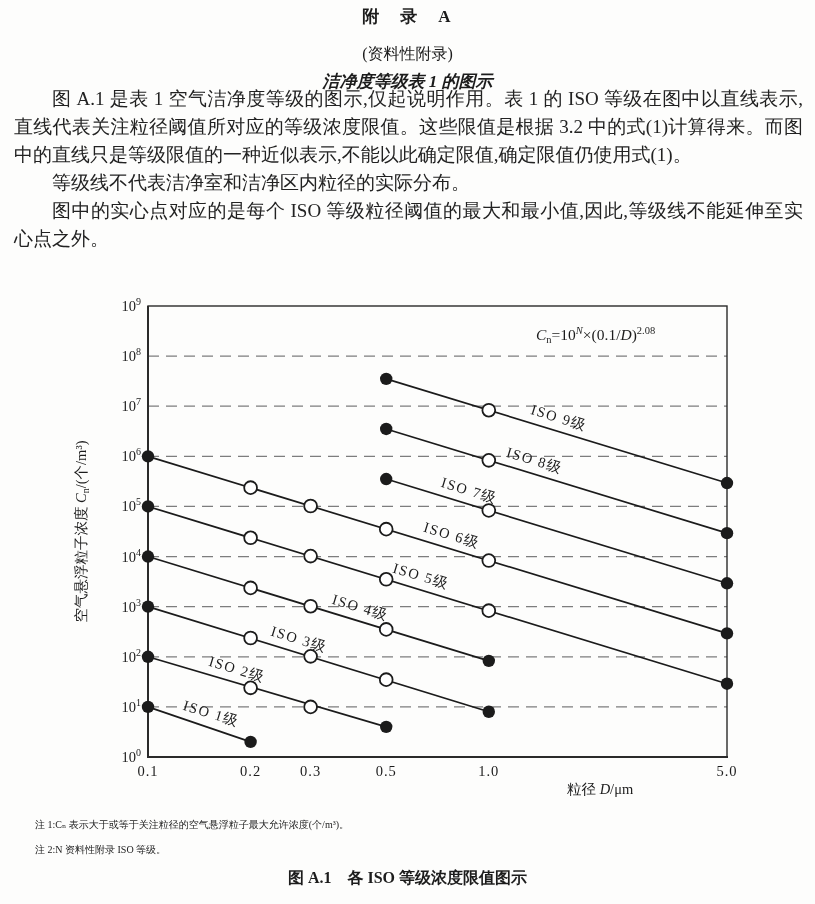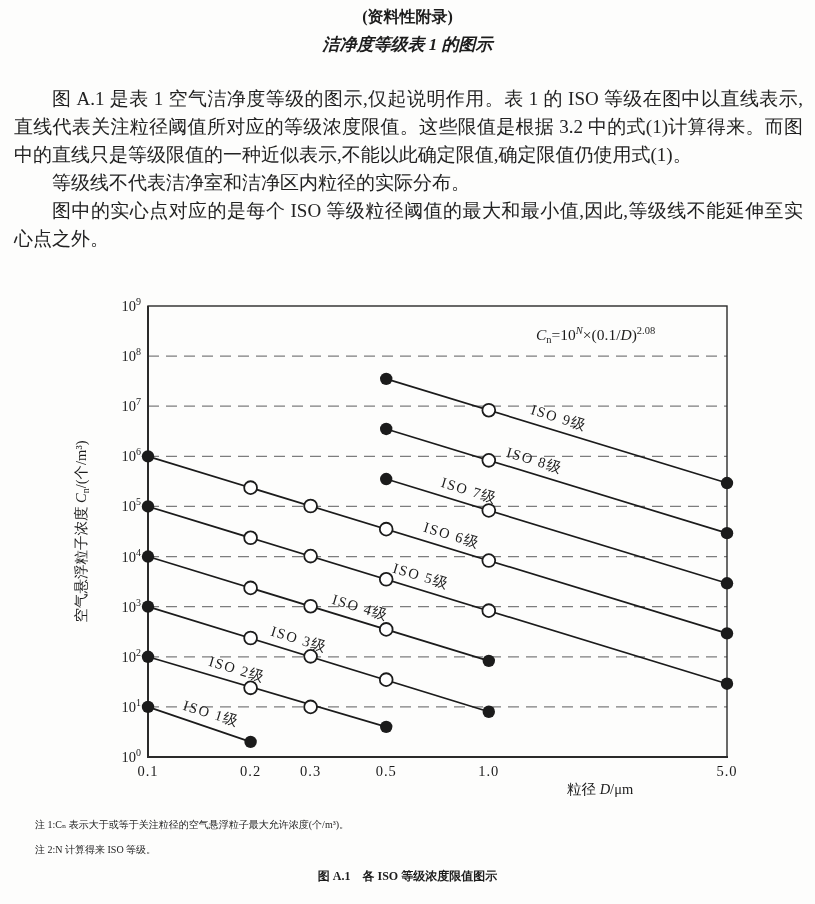--- a/index.html
+++ b/index.html
@@ -4,40 +4,41 @@
 <style>
   * { margin:0; padding:0; box-sizing:border-box; }
   html,body { background:#e8e8e8; }
   .page {
     position:relative; width:815px; height:904px; margin:0 auto;
     background:#fdfdfc; color:#1c1c1c; overflow:hidden;
     font-family:"Liberation Serif","DejaVu Serif",serif;
   }
   .titles { position:absolute; top:5px; left:0; width:100%; text-align:center; }
   .titles .t1 { font-size:17px; font-weight:bold; letter-spacing:2px; }
-  .titles .t2 { font-size:16px; font-weight:bold; margin-top:2px; }
+  .titles .t2 { font-size:16px; font-weight:normal; margin-top:16px; }
   .titles .t3 { font-size:17px; font-weight:bold; margin-top:5px;font-style:italic; }
   .body-text { position:absolute; top:85px; left:14px; width:789px; }
   .body-text p {
     font-size:19px; line-height:28px; text-align:justify;
     text-indent:2em; color:#222;
   }
   .notes { position:absolute; top:812px; left:35px; width:760px; }
   .notes p { font-size:10px; line-height:25px; color:#222; }
   .caption { position:absolute; top:868px; left:0; width:100%; text-align:center;
-             font-size:12px; font-weight:bold; }
+             font-size:16px; font-weight:bold; }
   svg { position:absolute; top:288px; left:0; }
   svg text { font-family:"Liberation Serif","DejaVu Serif",serif; fill:#1c1c1c; }
 </style>
 </head>
 <body>
 
 <div class="page">
 
   <div class="titles">
+    <div class="t1">附　录　A</div>
     <div class="t2">(资料性附录)</div>
     <div class="t3">洁净度等级表 1 的图示</div>
   </div>
 
   <div class="body-text">
       <p>图 A.1 是表 1 空气洁净度等级的图示,仅起说明作用。表 1 的 ISO 等级在图中以直线表示,直线代表关注粒径阈值所对应的等级浓度限值。这些限值是根据 3.2 中的式(1)计算得来。而图中的直线只是等级限值的一种近似表示,不能以此确定限值,确定限值仍使用式(1)。</p>
       <p>等级线不代表洁净室和洁净区内粒径的实际分布。</p>
       <p>图中的实心点对应的是每个 ISO 等级粒径阈值的最大和最小值,因此,等级线不能延伸至实心点之外。</p>
     </div>
 
@@ -124,18 +125,18 @@
       <text x="331.2859057268195" y="315.6378834790755" font-size="14.5" letter-spacing="1.5" transform="rotate(17 331.2859057268195 315.6378834790755)">ISO 4级</text>
       <text x="392.01015609841033" y="284.1533445313323" font-size="14.5" letter-spacing="1.5" transform="rotate(17 392.01015609841033 284.1533445313323)">ISO 5级</text>
       <text x="422.74187522168415" y="243.34512307446818" font-size="14.5" letter-spacing="1.5" transform="rotate(17 422.74187522168415 243.34512307446818)">ISO 6级</text>
       <text x="440.1743845782037" y="198.5603040504197" font-size="14.5" letter-spacing="1.5" transform="rotate(17 440.1743845782037 198.5603040504197)">ISO 7级</text>
       <text x="505.5679579837277" y="168.44650989099307" font-size="14.5" letter-spacing="1.5" transform="rotate(17 505.5679579837277 168.44650989099307)">ISO 8级</text>
       <text x="529.8856745630138" y="125.77174245484218" font-size="14.5" letter-spacing="1.5" transform="rotate(17 529.8856745630138 125.77174245484218)">ISO 9级</text>
     </svg>
 
   <div class="notes">
       <p>注 1:Cₙ 表示大于或等于关注粒径的空气悬浮粒子最大允许浓度(个/m³)。</p>
-      <p>注 2:N 计算得来 ISO 等级。</p>
+      <p>注 2:N 资料性附录 ISO 等级。</p>
     </div>
 
   <div class="caption">图 A.1　各 ISO 等级浓度限值图示</div>
 
 </div>
 
 </body></html>

